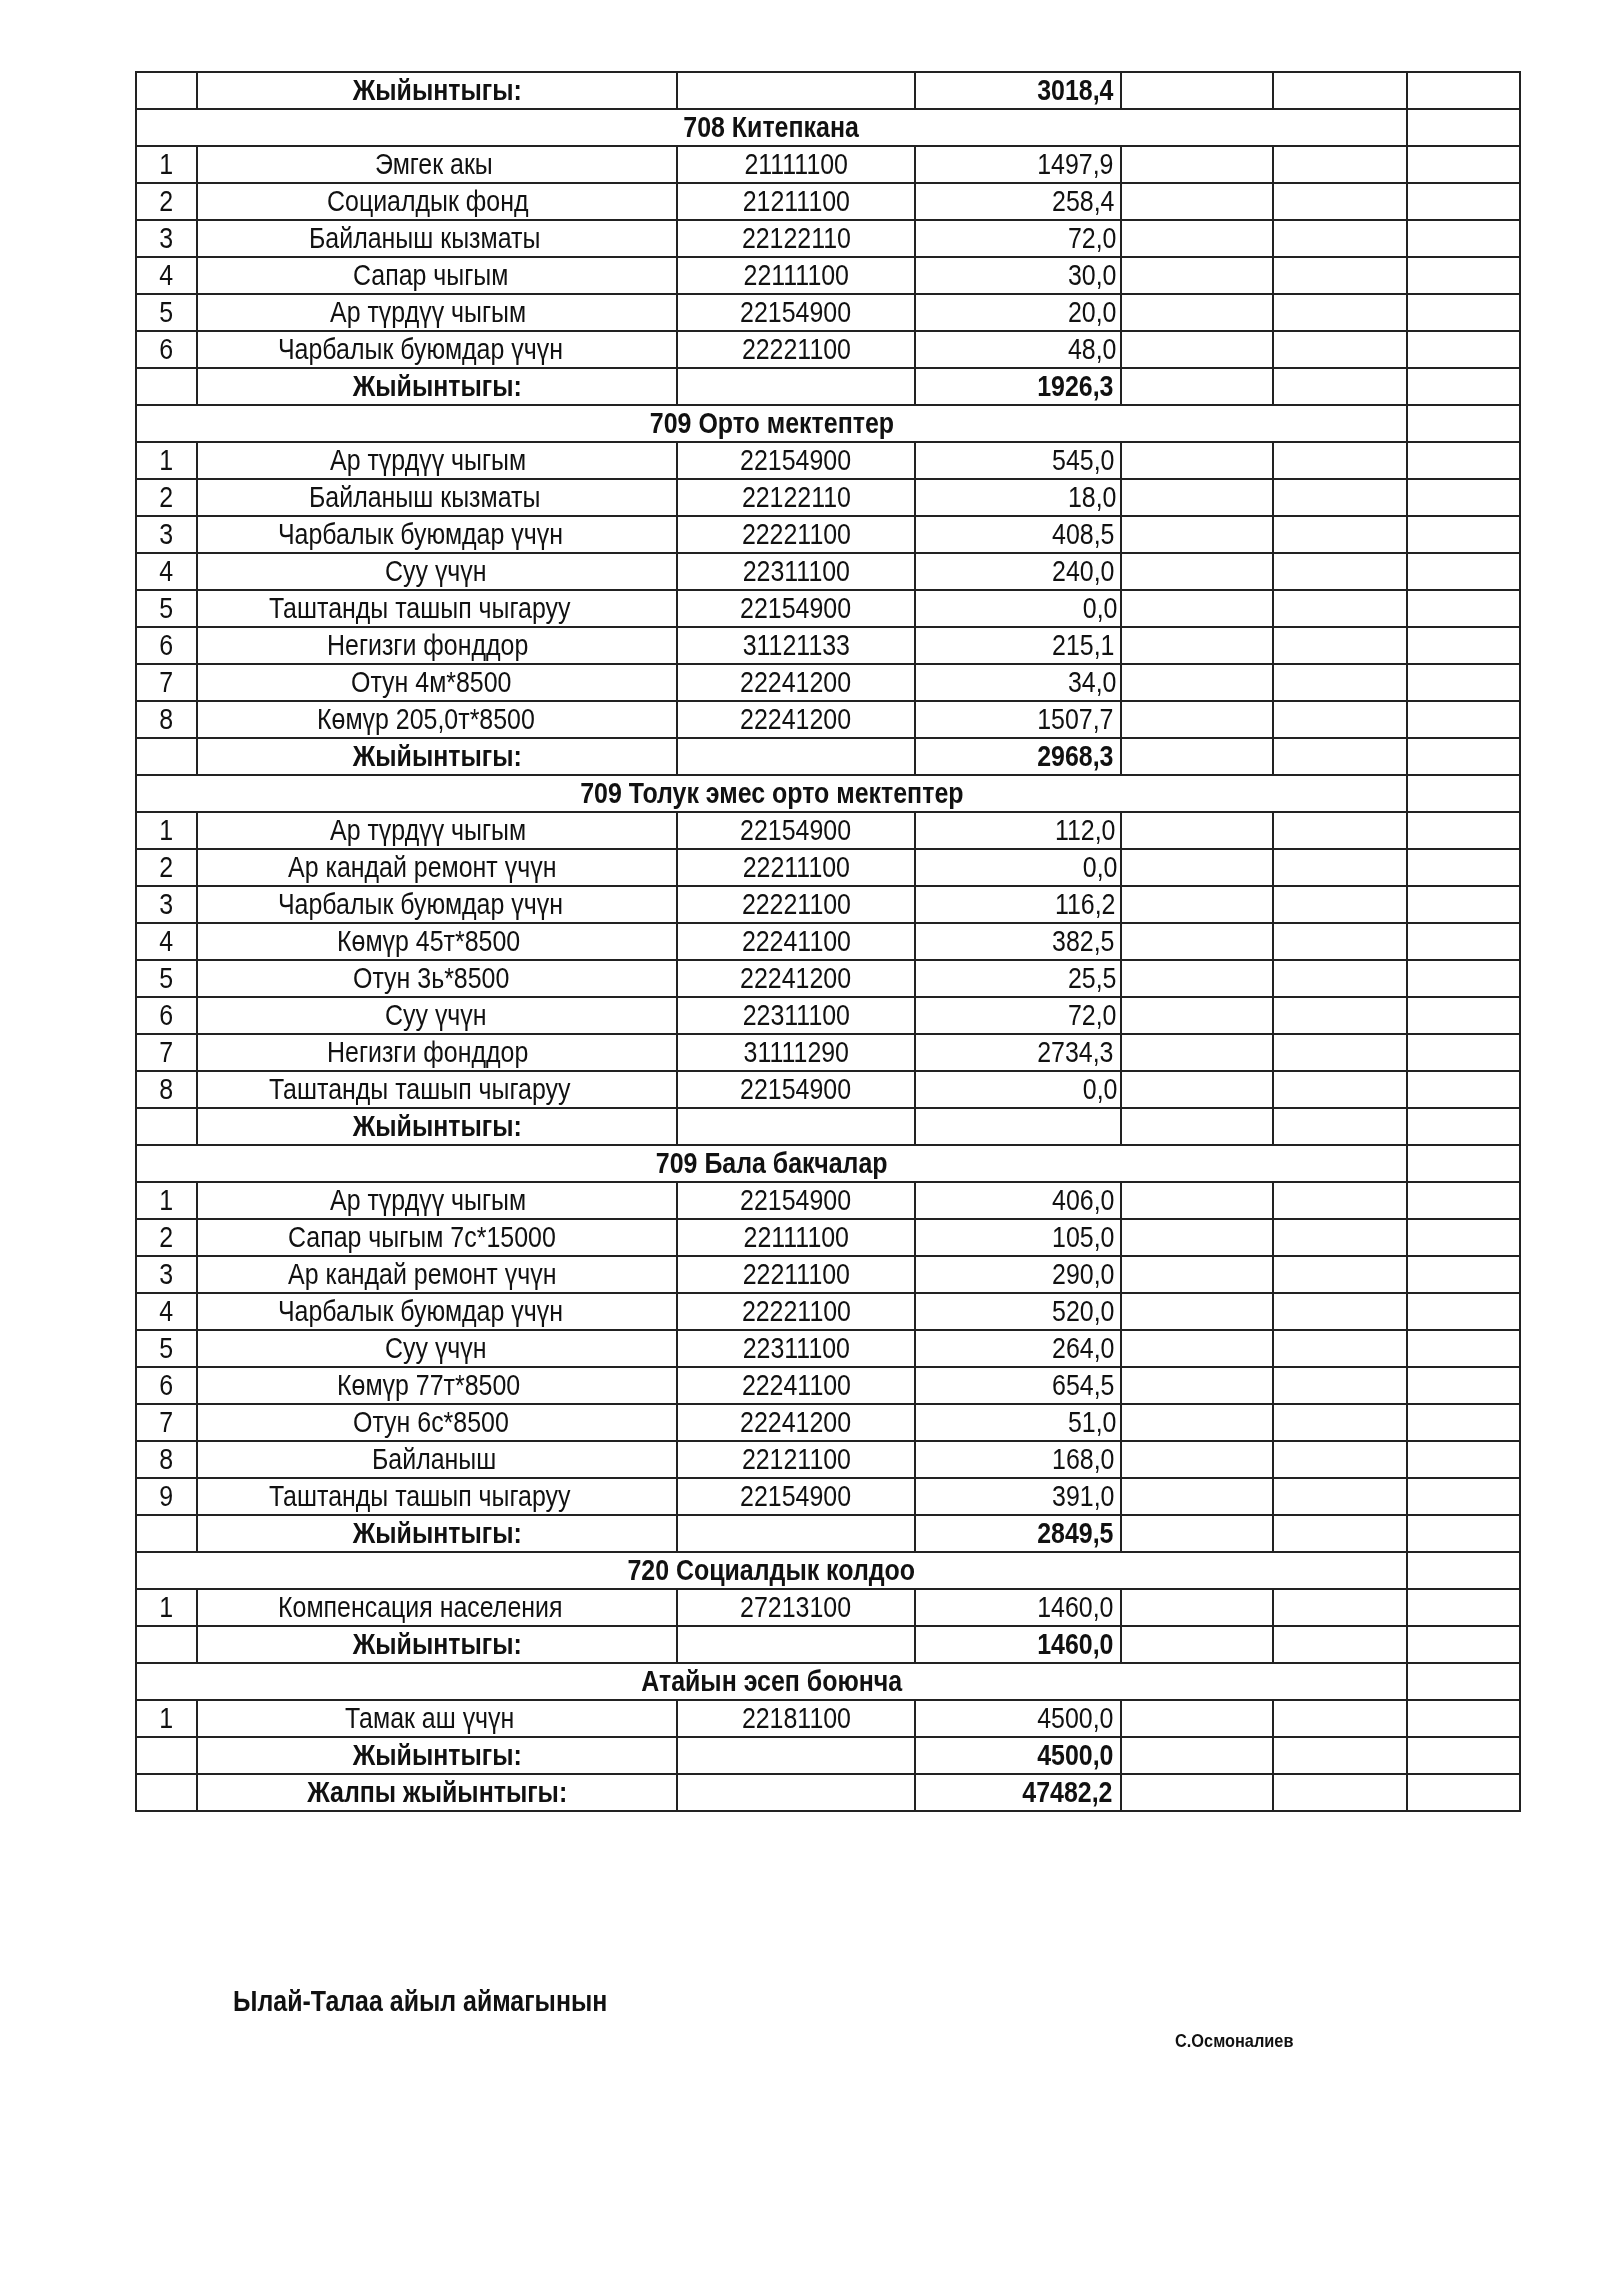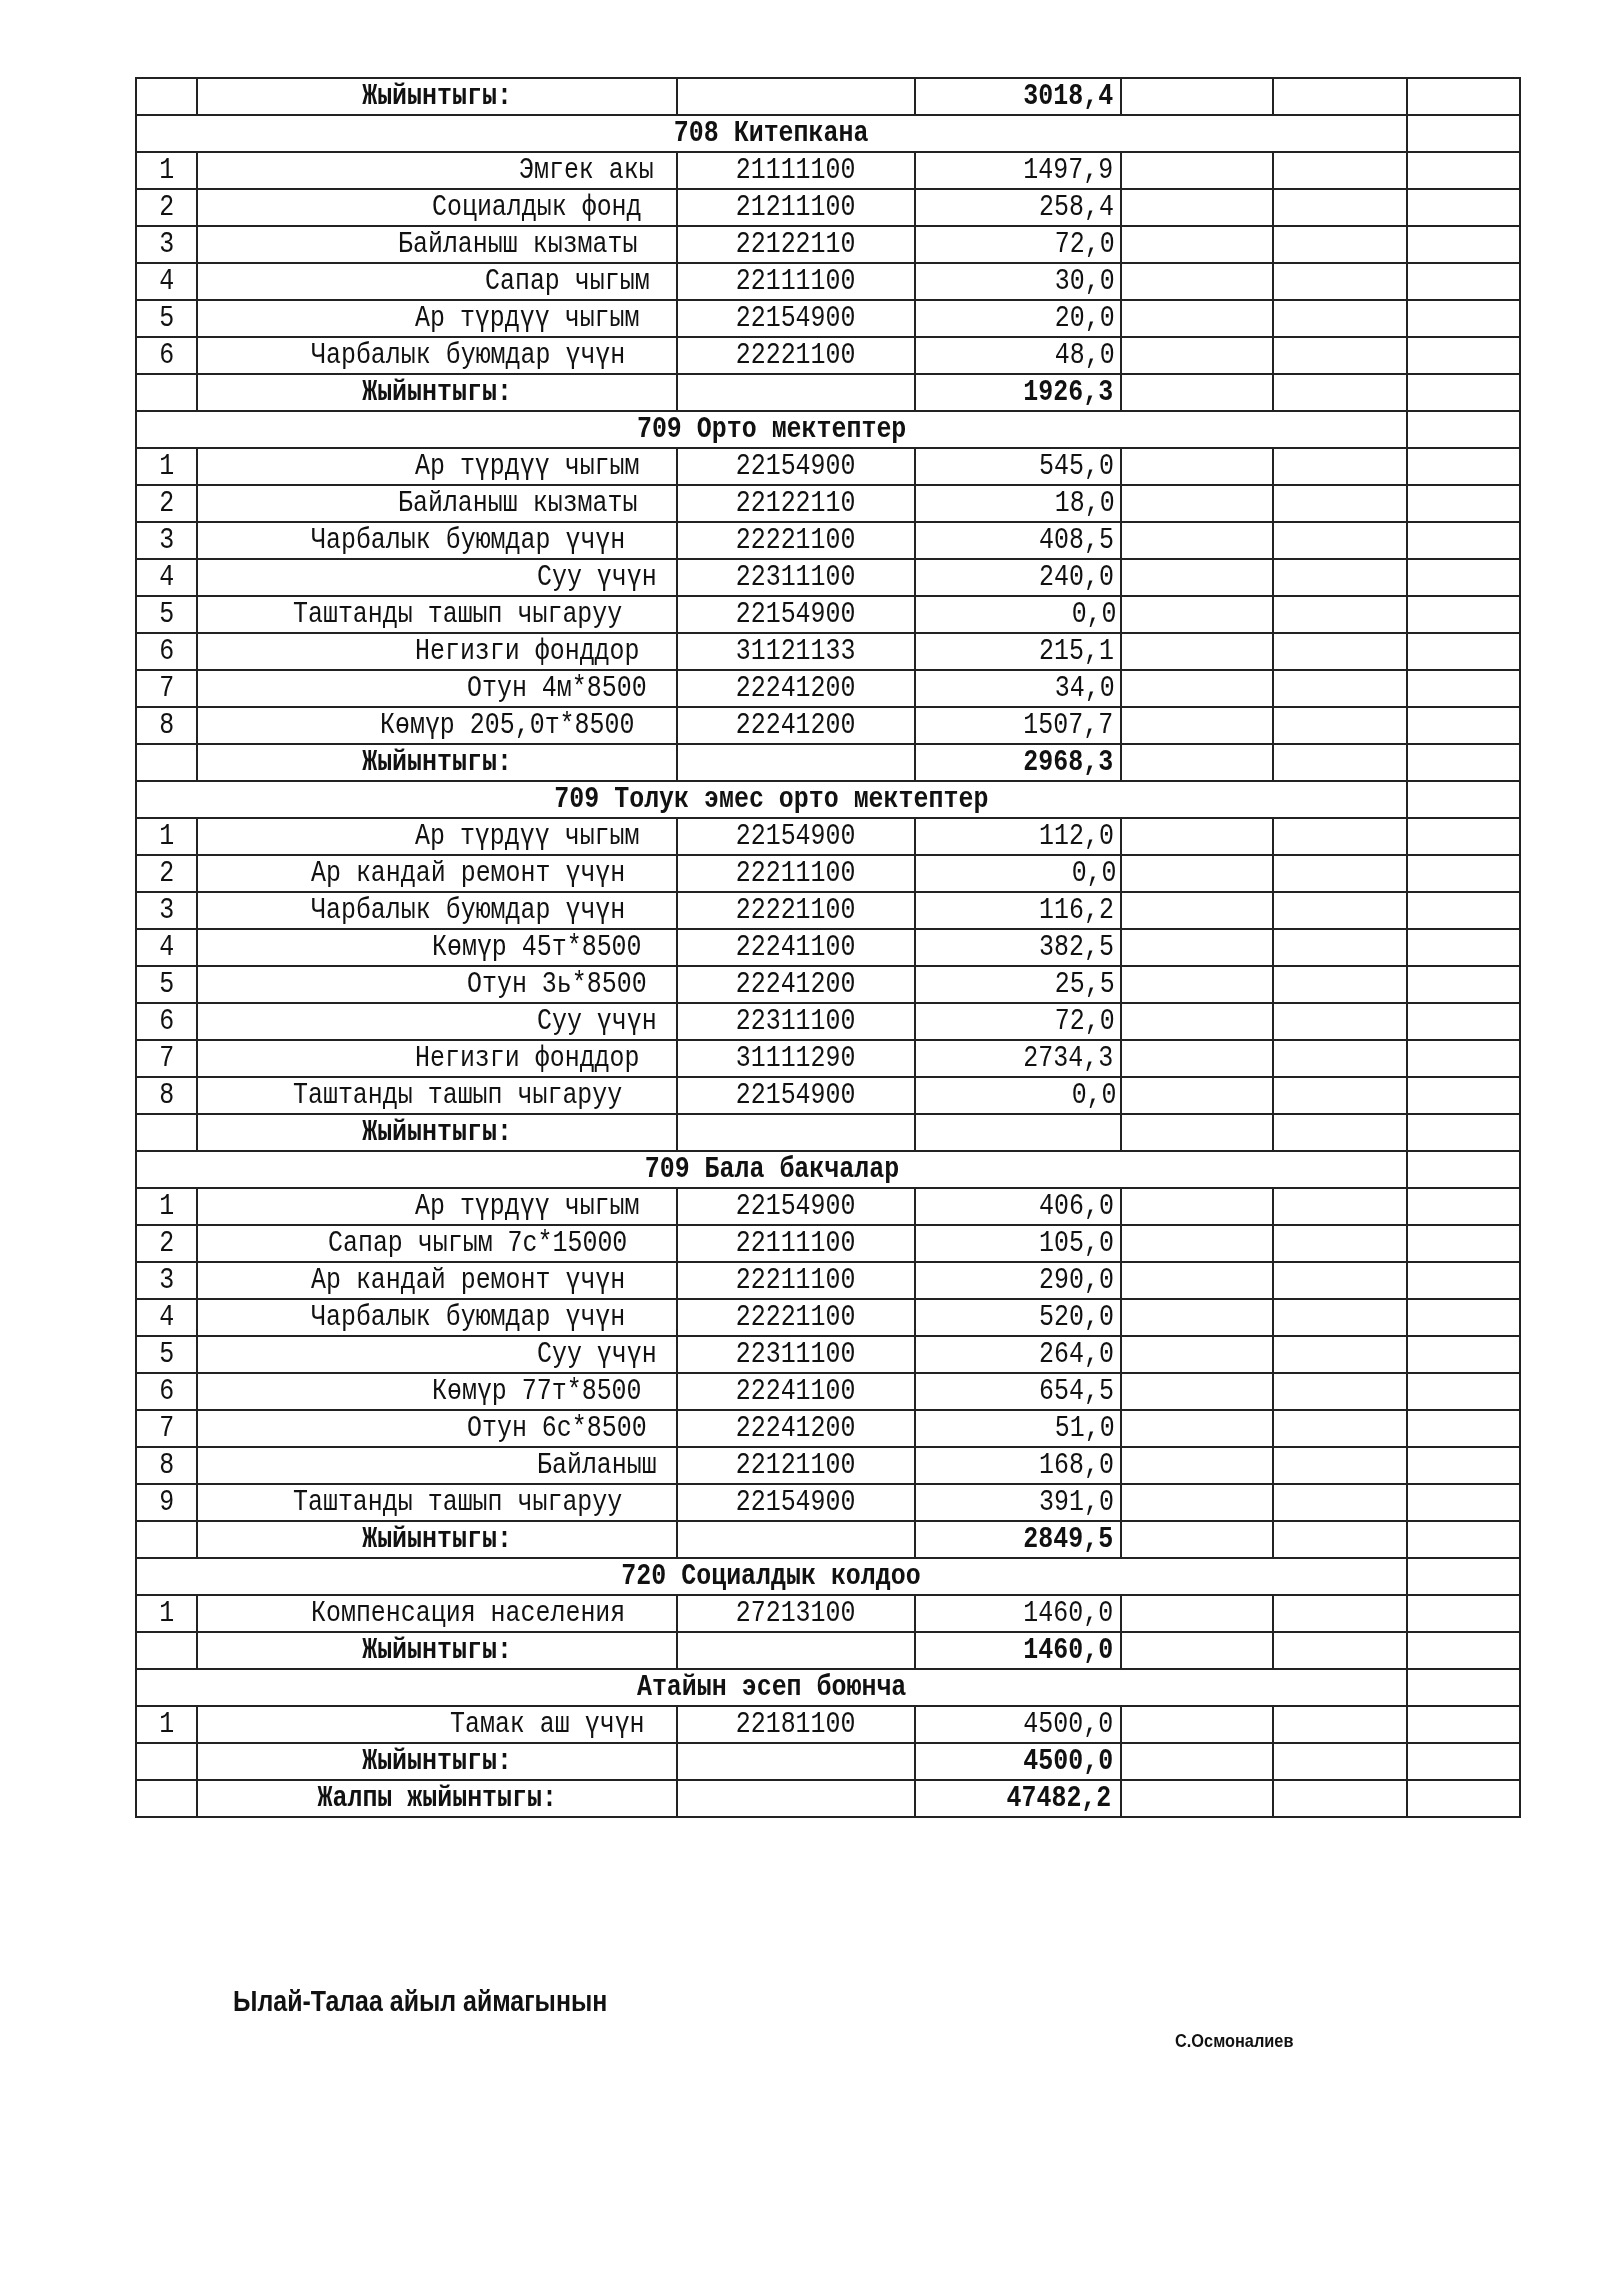--- a/index.html
+++ b/index.html
@@ -1,29 +1,28 @@
 <!DOCTYPE html>
 <html><head>
 <meta charset="utf-8">
 <style>
   html, body { margin: 0; padding: 0; background: #ffffff; }
   body { width: 1621px; height: 2293px; position: relative; font-family: "Liberation Sans", sans-serif; color: #111; }
   .doc-table {
-    position: absolute; left: 135px; top: 77px;
+    position: absolute; left: 135px; top: 71px;
     border-collapse: collapse; table-layout: fixed;
     width: 1384px;
-    font-family: Liberation Mono, monospace;
   }
   .doc-table td {
     border: 2px solid #222; height: 35px; padding: 0;
     font-size: 29px; line-height: 35px; white-space: nowrap; overflow: hidden;
     font-stretch: condensed;
   }
   .c-num { text-align: center; }
-  .c-name { padding-left: 13.7px !important; text-align: right; }
+  .c-name { padding-left: 13.7px !important; text-align: center; }
   .c-code { text-align: center; }
   .c-amt { text-align: right; }
   .bold { font-weight: bold; }
   .c-title { text-align: center; font-weight: bold; }
   .sig {
     position: absolute; left: 233px; top: 1982px; font-weight: bold; font-size: 29px; line-height: 39px; text-align: right;
   }
   .sig-name { position: absolute; left: 1175px; top: 2021px; font-weight: bold; font-size: 19px; line-height: 39px; }
   .cond { display: inline-block; transform: scaleX(0.86); transform-origin: left center; }
   .cond-c { display: inline-block; transform: scaleX(0.86); transform-origin: center center; }

